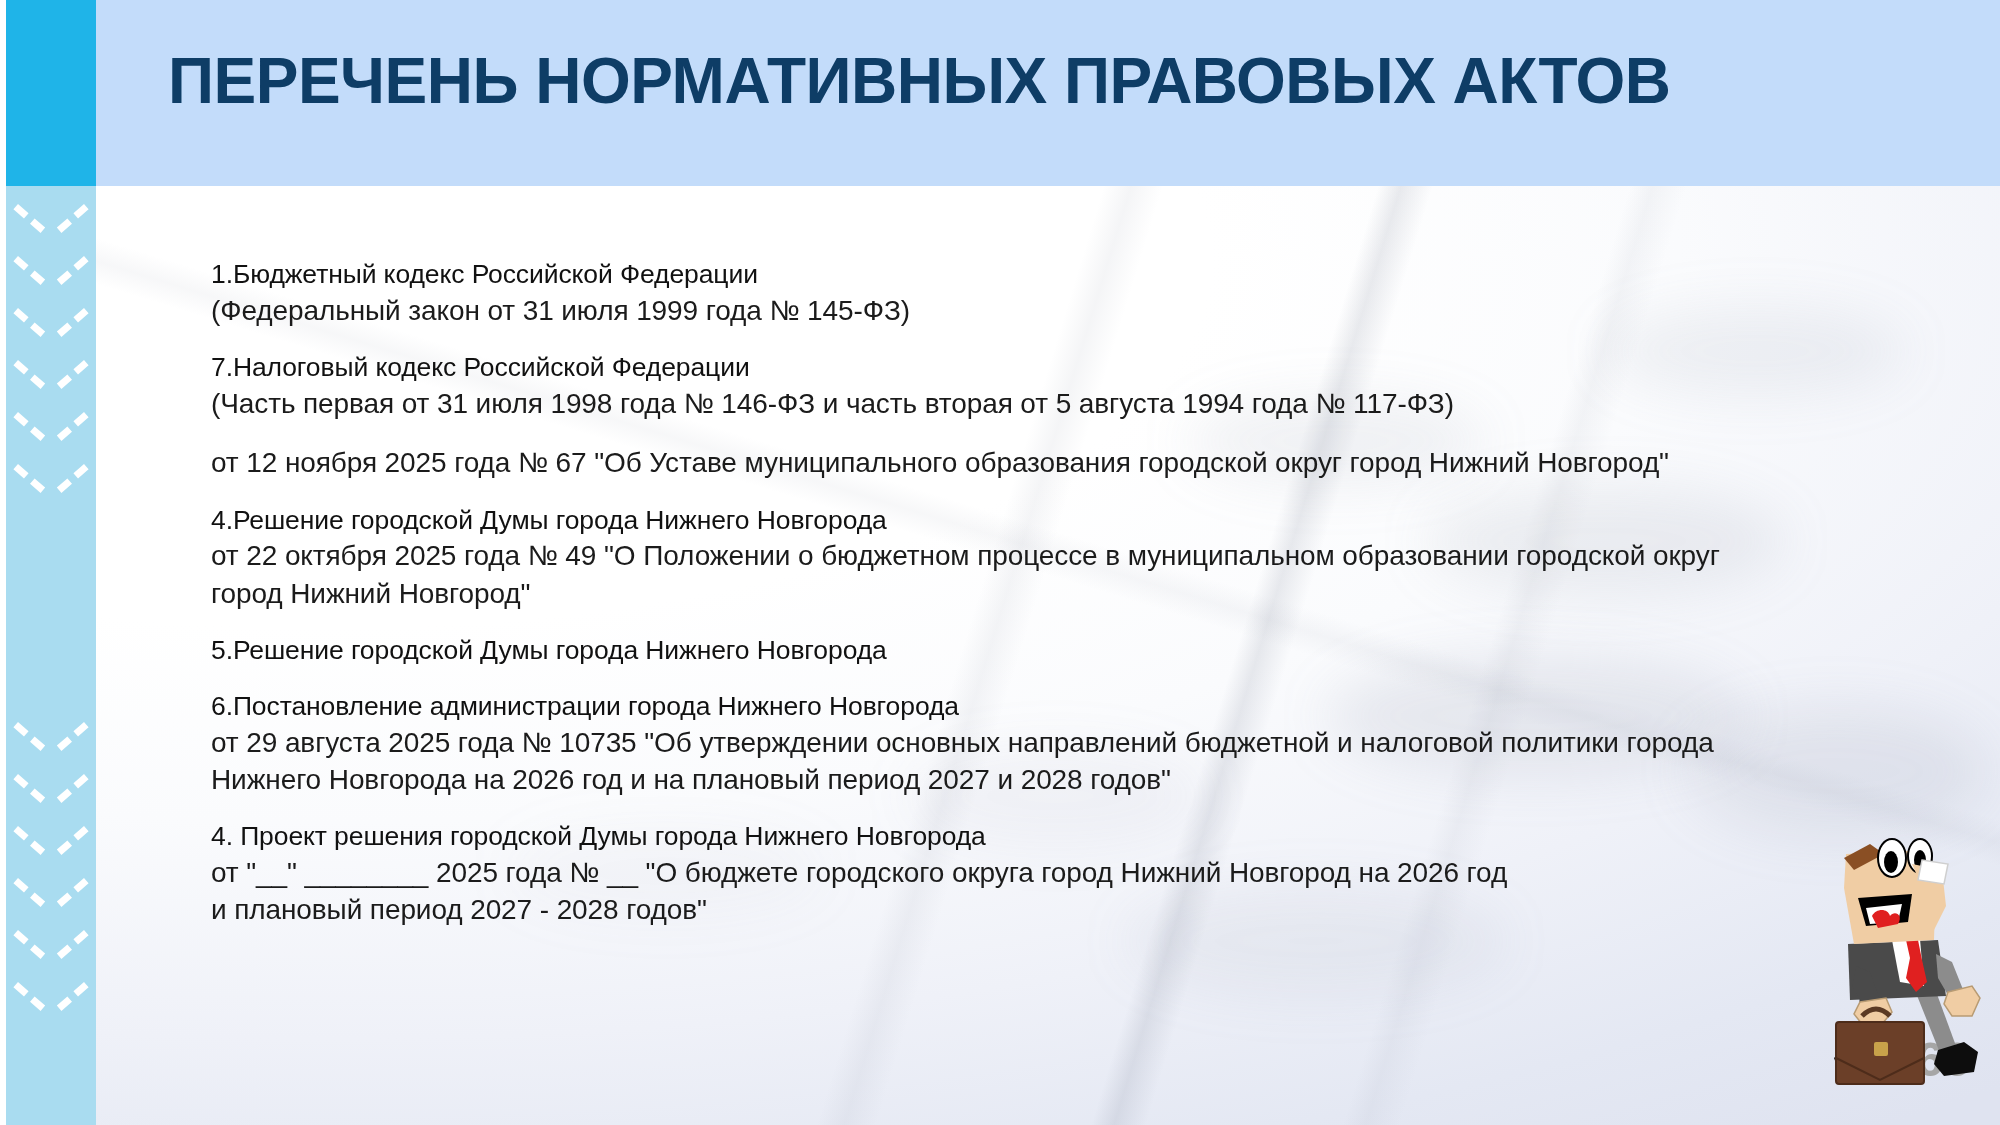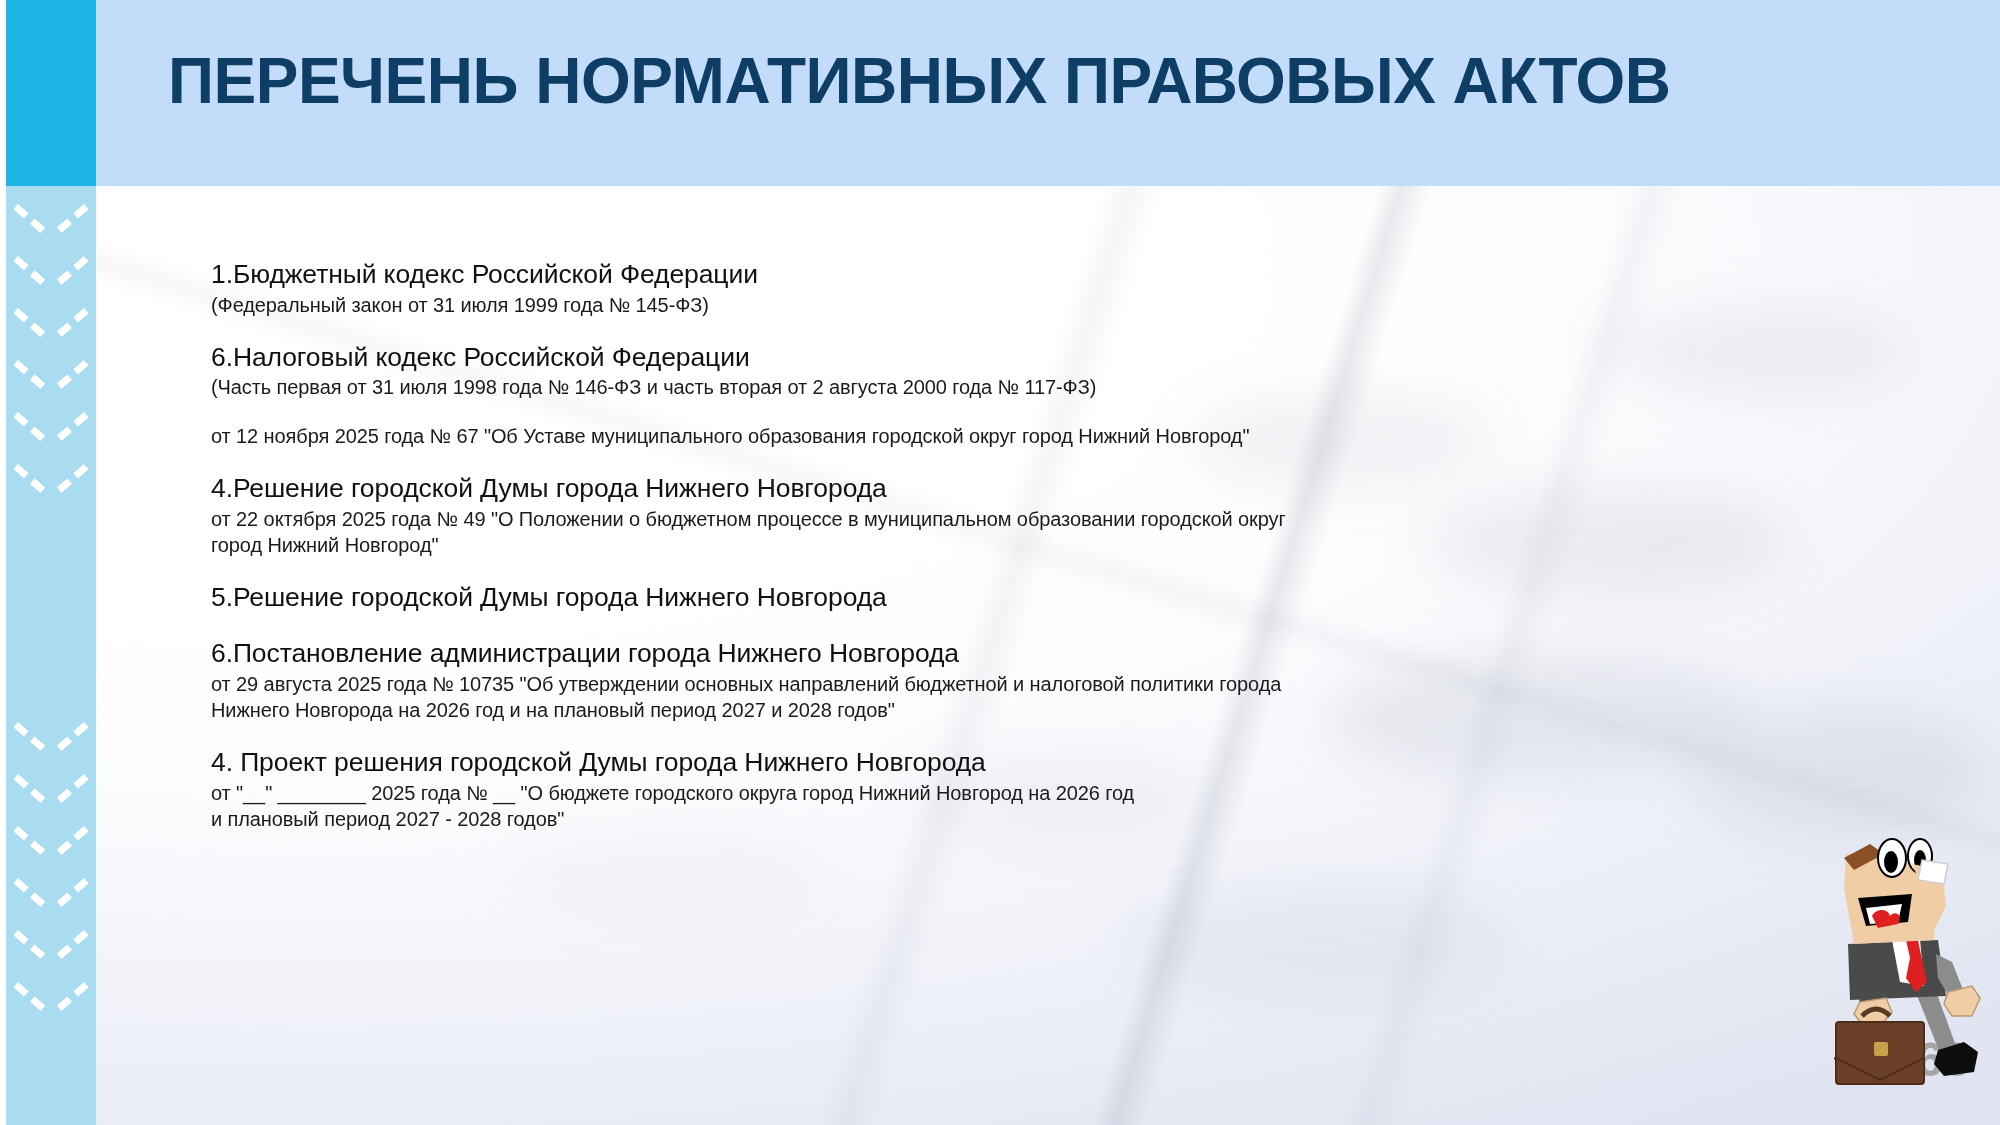--- a/index.html
+++ b/index.html
@@ -103,21 +103,21 @@
   }
   .act-title {
     font-size: 26.5px;
     font-weight: normal;
     color: #111111;
     line-height: 1.28;
     letter-spacing: -0.1px;
     white-space: nowrap;
   }
   .act-body {
-    font-size: 20px;
+    font-size: 28px;
     font-weight: normal;
     color: #1b1b1b;
     line-height: 1.33;
     letter-spacing: -0.1px;
   }
   .act-body .ln { display: block; white-space: nowrap; }
 
   
   .slide-number {
     position: absolute;
@@ -217,23 +217,23 @@
   <div class="content">
 
     <div class="act">
       <div class="act-title">1.Бюджетный кодекс Российской Федерации</div>
       <div class="act-body">
         <span class="ln">(Федеральный закон от 31 июля 1999 года № 145-ФЗ)</span>
       </div>
     </div>
 
     <div class="act">
-      <div class="act-title">6.Налоговый кодекс Российской Федерации</div>
-      <div class="act-body">
-        <span class="ln">(Часть первая от 31 июля 1998 года № 146-ФЗ и часть вторая от 2 августа 2000 года № 117-ФЗ)</span>
+      <div class="act-title">7.Налоговый кодекс Российской Федерации</div>
+      <div class="act-body">
+        <span class="ln">(Часть первая от 31 июля 1998 года № 146-ФЗ и часть вторая от 5 августа 1994 года № 117-ФЗ)</span>
       </div>
     </div>
 
     <div class="act">
       <div class="act-body">
         <span class="ln">от 12 ноября 2025 года № 67 "Об Уставе муниципального образования городской округ город Нижний Новгород"</span>
       </div>
     </div>
 
     <div class="act">

